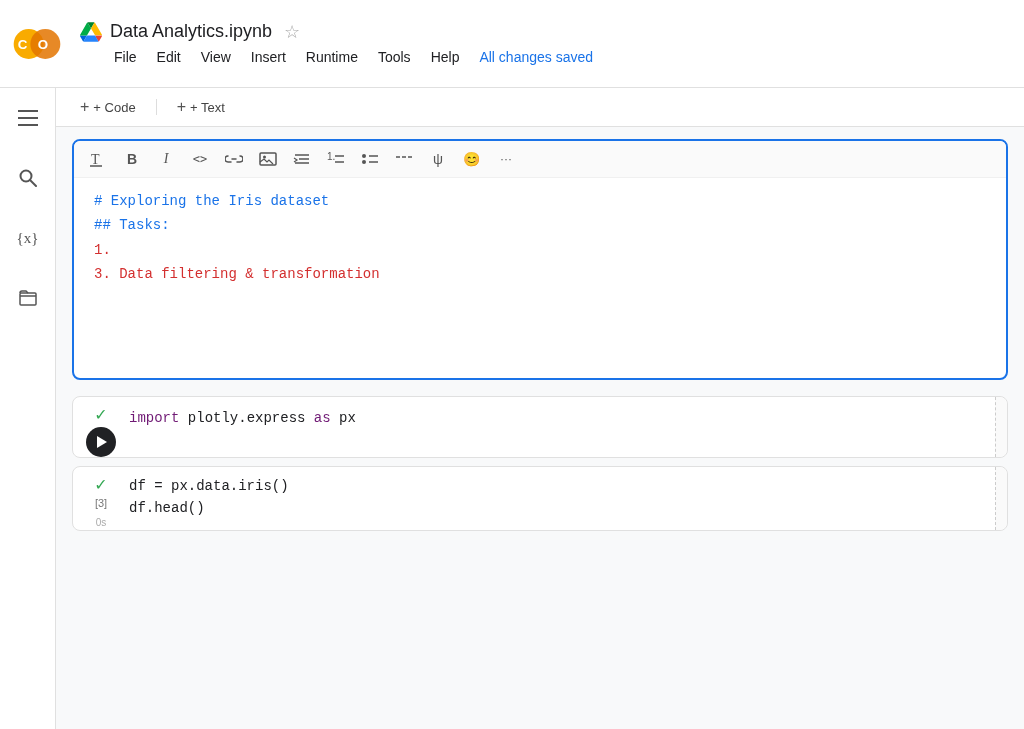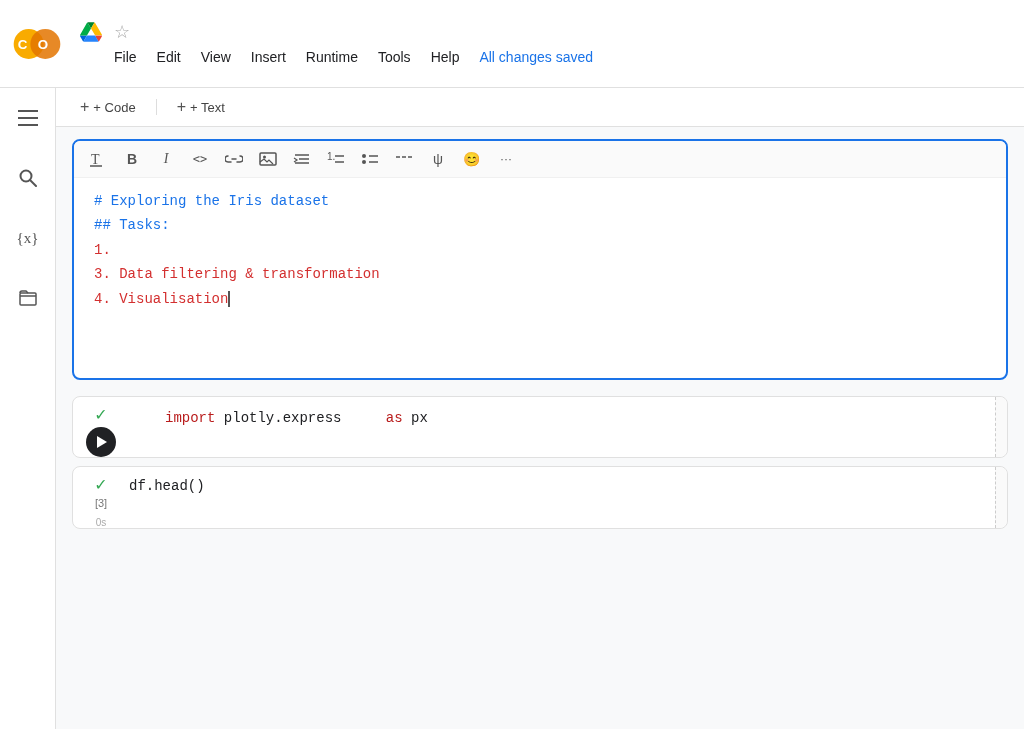--- a/index.html
+++ b/index.html
@@ -219,21 +219,21 @@
       font-size: 11px;
       color: #777;
     }
     .cell-code-body {
       flex: 1;
       padding: 10px 8px 10px 0;
       font-family: 'Courier New', monospace;
       font-size: 14px;
       line-height: 1.6;
     }
-    .kw-purple { color: #b91c1c; margin-left: 36px; }
+    .kw-purple { color: #701a75; }
     .kw-black { color: #202124; }
 
     
     .cell-scroll-indicator {
       width: 12px;
       border-left: 1px dashed #ccc;
       background: #fafafa;
       border-radius: 0 8px 8px 0;
     }
 
@@ -263,20 +263,21 @@
     <div id="title-row">
 
       <svg width="22" height="20" viewBox="0 0 87.3 78" xmlns="http://www.w3.org/2000/svg">
         <path d="m6.6 66.85 3.85 6.65c.8 1.4 1.95 2.5 3.3 3.3l13.75-23.8h-27.5c0 1.55.4 3.1 1.2 4.5z" fill="#0066da"></path>
         <path d="m43.65 25-13.75-23.8c-1.35.8-2.5 1.9-3.3 3.3l-25.4 44a9.06 9.06 0 0 0 -1.2 4.5h27.5z" fill="#00ac47"></path>
         <path d="m73.55 76.8c1.35-.8 2.5-1.9 3.3-3.3l1.6-2.75 7.65-13.25c.8-1.4 1.2-2.95 1.2-4.5h-27.502l5.852 11.5z" fill="#ea4335"></path>
         <path d="m43.65 25 13.75-23.8c-1.35-.8-2.9-1.2-4.5-1.2h-18.5c-1.6 0-3.15.45-4.5 1.2z" fill="#00832d"></path>
         <path d="m59.8 53h-32.3l-13.75 23.8c1.35.8 2.9 1.2 4.5 1.2h50.8c1.6 0 3.15-.45 4.5-1.2z" fill="#2684fc"></path>
         <path d="m73.4 26.5-12.7-22c-.8-1.4-1.95-2.5-3.3-3.3l-13.75 23.8 16.15 27h27.45c0-1.55-.4-3.1-1.2-4.5z" fill="#ffba00"></path>
       </svg>
+      <span style="font-size:18px;color:#202124;cursor:pointer;">Data Analytics.ipynb</span>
       <span style="color:#aaa;font-size:18px;cursor:pointer;margin-left:4px;">☆</span>
     </div>
     <div id="menu-row">
       <span class="menu-item">File</span>
       <span class="menu-item">Edit</span>
       <span class="menu-item">View</span>
       <span class="menu-item">Insert</span>
       <span class="menu-item">Runtime</span>
       <span class="menu-item">Tools</span>
       <span class="menu-item">Help</span>
@@ -406,23 +407,20 @@
           </div>
           <div class="md-line">
             <span class="md-h2">## Tasks:</span>
           </div>
           <div class="md-line">
             <span class="md-num">1.</span>
           </div>
           <div class="md-line">
             <span class="md-num">3. Data filtering &amp; transformation</span>
           </div>
-          <div class="md-line">
-            <span class="md-num">4. Visualisation</span><span style="border-right:2px solid #555;animation:blink 1s step-end infinite;">​</span>
-          </div>
         </div>
       </div>
 
       <div class="code-cell" style="margin-top:16px;">
         <div class="cell-gutter">
           <span class="cell-checkmark">✓</span>
           <button class="cell-run-btn">
             <div class="cell-run-btn-triangle"></div>
           </button>
         </div>
@@ -435,20 +433,23 @@
         <div class="cell-scroll-indicator"></div>
       </div>
 
       <div class="code-cell" style="margin-top:8px;">
         <div class="cell-gutter">
           <span class="cell-checkmark">✓</span>
           <span class="cell-label">[3]</span>
           <span class="cell-time">0s</span>
         </div>
         <div class="cell-code-body" style="padding-top:8px;">
+          <div>
+            <span class="kw-black">df = px.data.iris()</span>
+          </div>
           <div>
             <span class="kw-black">df.head()</span>
           </div>
         </div>
         <div class="cell-scroll-indicator"></div>
       </div>
 
     </div>
   </div>
 </div>

